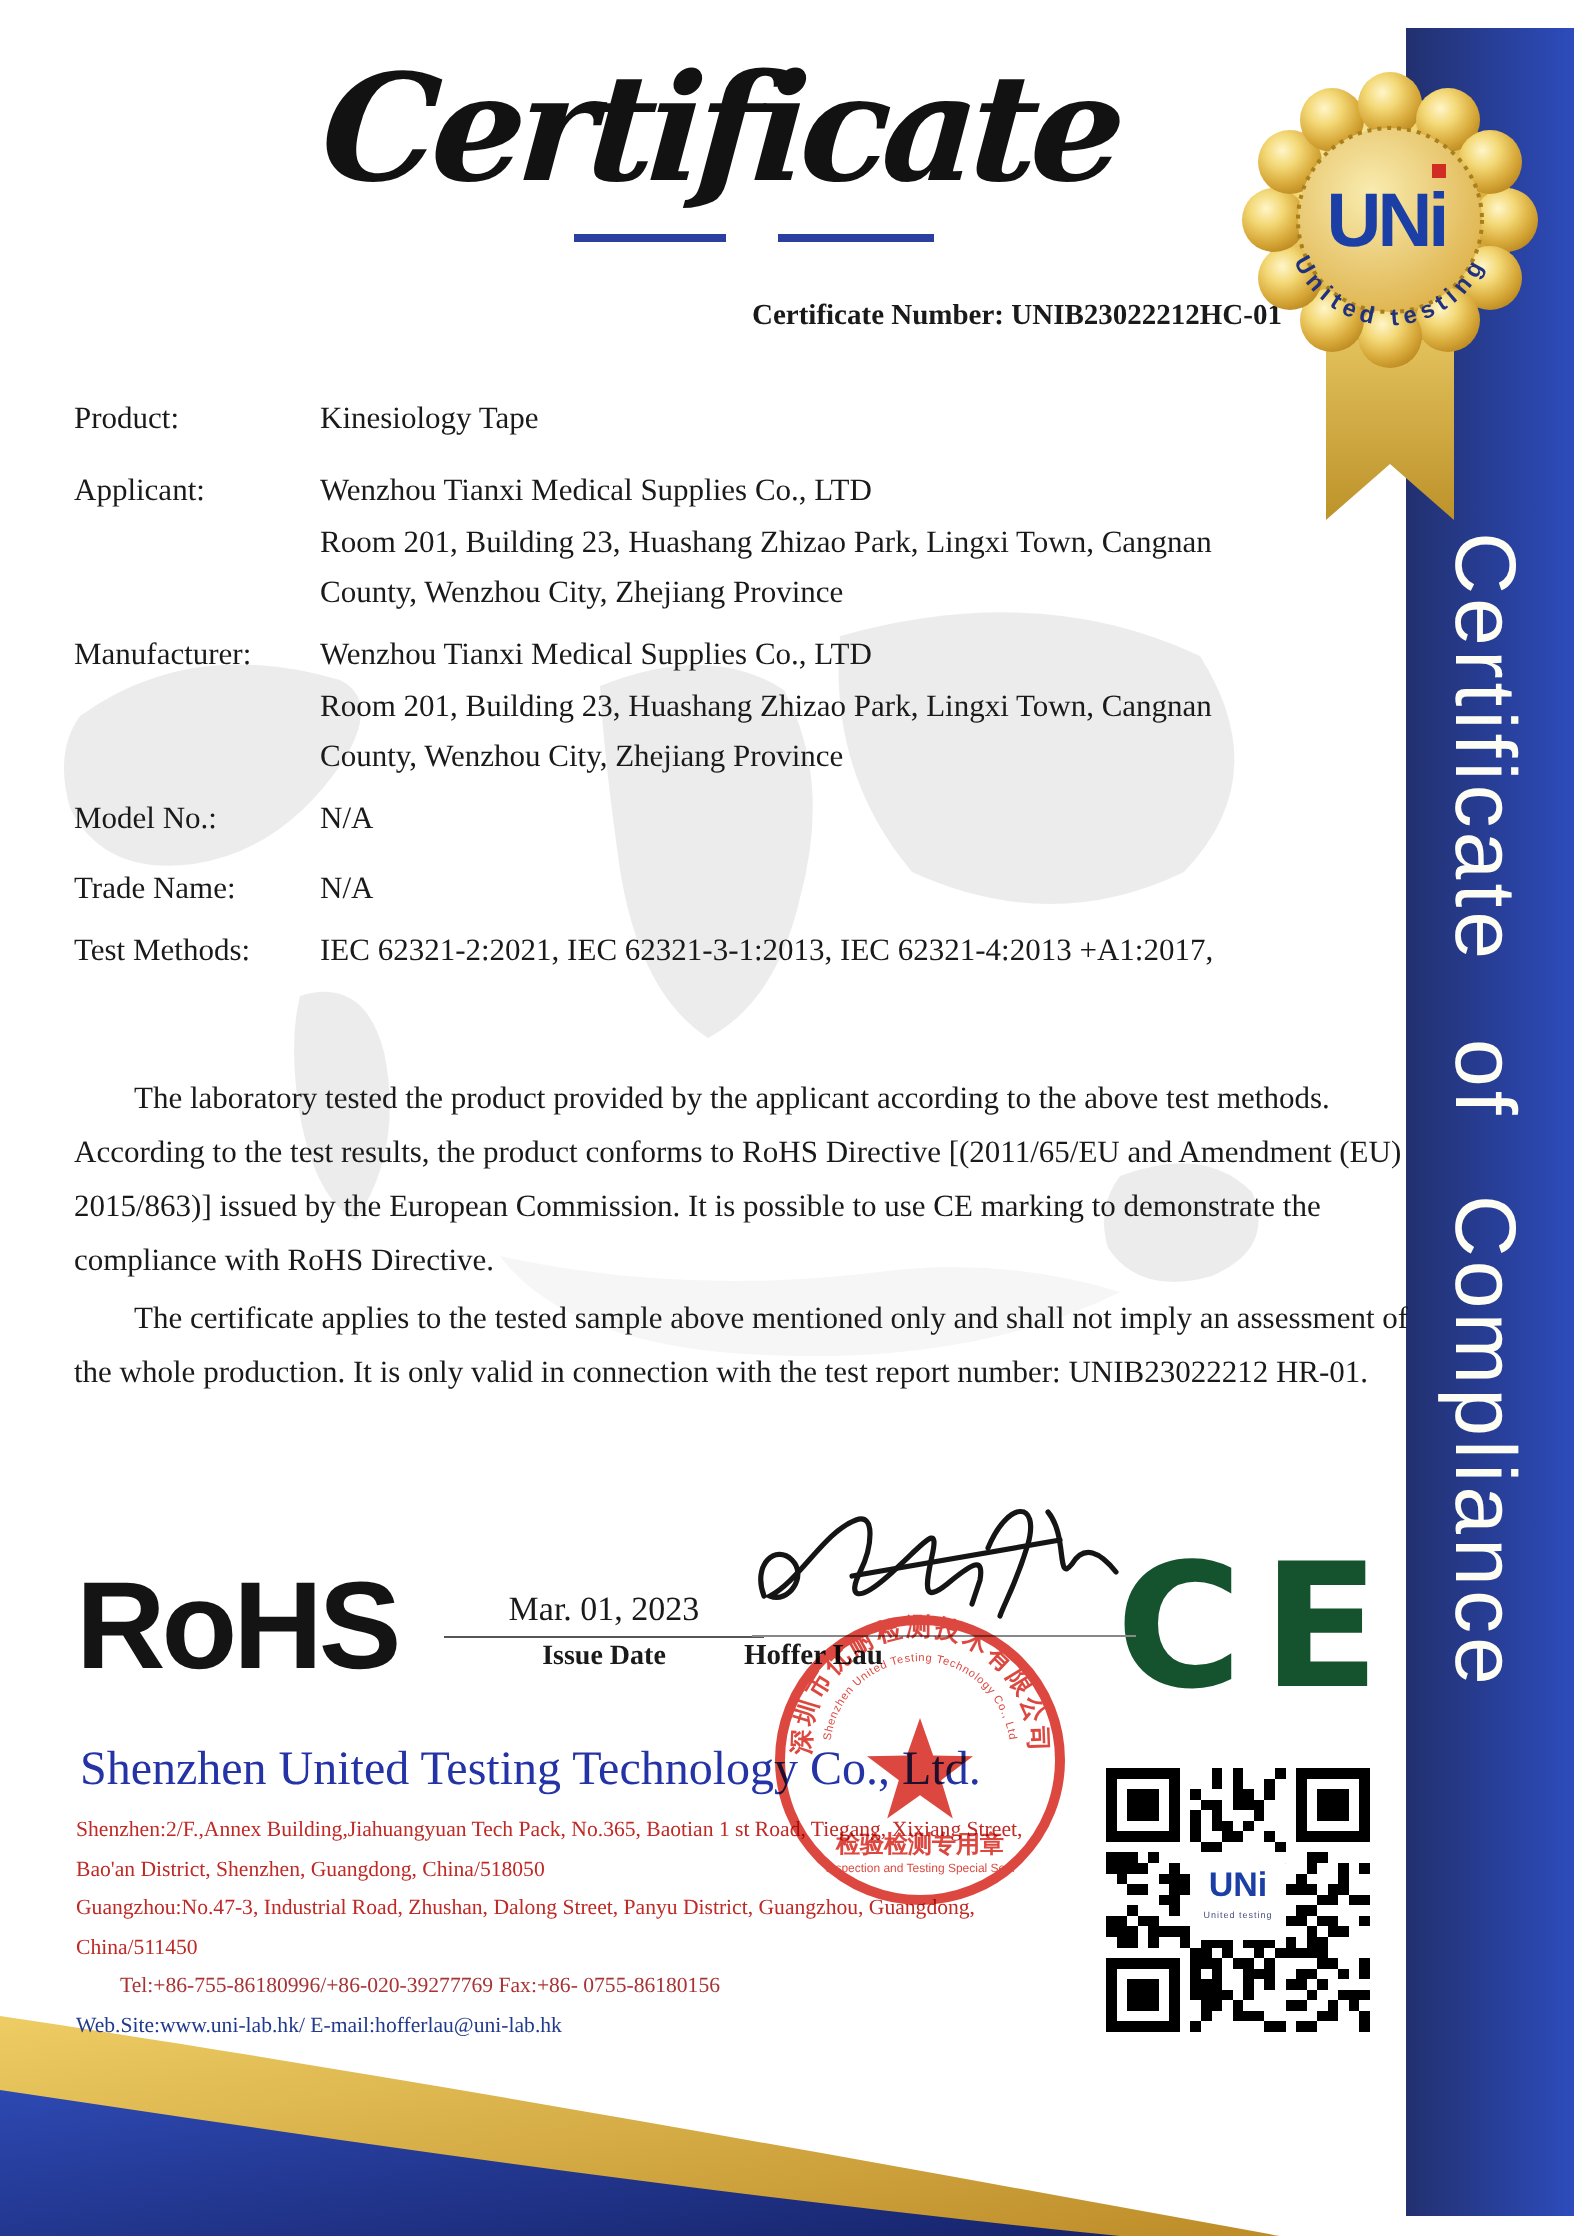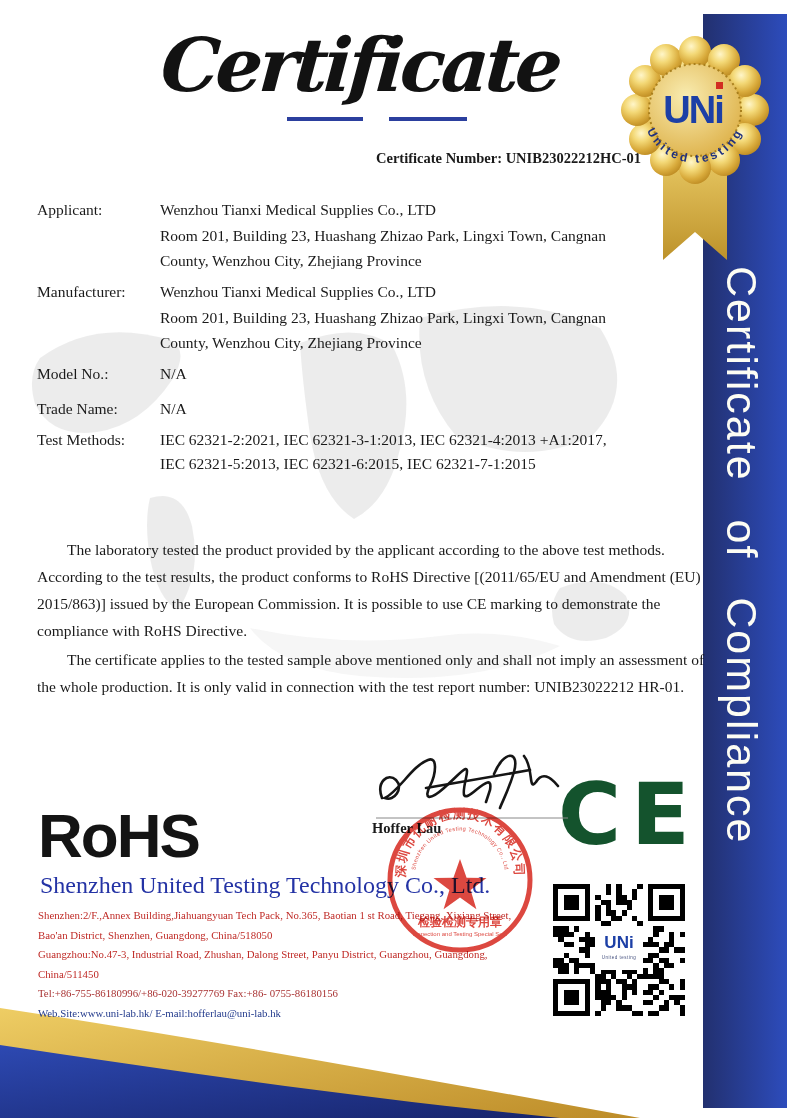--- a/index.html
+++ b/index.html
@@ -34,39 +34,39 @@
   .frow .lbl{width:123px;flex:none;}
   .addr{padding-left:123px;line-height:25px;margin-top:-4px;margin-bottom:7px;}
   .tm-lines{line-height:24px;}
 
   
   .body-text{position:absolute;left:37px;top:536px;width:668px;font-size:15.5px;line-height:27px;}
   .body-text p{margin:0 0 2px 0;text-indent:30px;}
 
   
   .rohs{position:absolute;left:38px;top:778px;font-family:"Liberation Sans",sans-serif;
-        font-weight:900;font-size:62px;letter-spacing:-2px;color:#141414;margin-top:22px;}
+        font-weight:900;font-size:62px;letter-spacing:-2px;color:#141414;}
   .issue{position:absolute;left:222px;top:795px;width:160px;text-align:center;}
   .issue .date{font-size:17px;}
   .issue .rule{height:1px;background:#555;margin:3px 0 2px 0;}
   .issue .lab{font-weight:bold;font-size:14px;}
   #signature{position:absolute;left:372px;top:740px;width:200px;height:86px;z-index:1;}
   .signer{position:absolute;left:372px;top:820px;width:200px;text-align:left;
           font-weight:bold;font-size:14.5px;z-index:1;}
   .ce{position:absolute;left:558px;top:764px;font-family:"DejaVu Sans",sans-serif;
       font-weight:bold;font-size:86px;letter-spacing:10px;color:#14532d;}
 
   #stamp{position:absolute;left:385px;top:805px;width:150px;height:150px;z-index:5;
          mix-blend-mode:multiply;opacity:.9;}
 
   .company{position:absolute;left:40px;top:872px;font-size:24px;color:#2433a5;z-index:1;}
   .addr-block{position:absolute;left:38px;top:906px;z-index:1;font-size:10.8px;
               line-height:19.5px;white-space:nowrap;}
   .red-line{color:#bf2a26;}
-  .tel-line{color:#a93333;}
+  .tel-line{color:#a93333;margin-left:22px;}
   .web-line{color:#223a8c;}
 
   #qr{position:absolute;left:553px;top:884px;width:132px;height:132px;z-index:1;}
   .qr-center{position:absolute;left:42px;top:44px;width:48px;height:42px;background:#fff;
              border-radius:4px;text-align:center;z-index:2;}
   .qr-center .logo{font-family:"Liberation Sans",sans-serif;font-weight:bold;
              font-size:17px;color:#1c3fa6;line-height:24px;margin-top:3px;}
   .qr-center .tag{font-family:"Liberation Sans",sans-serif;font-size:4.5px;
              letter-spacing:.5px;color:#44507e;}
 
@@ -137,20 +137,24 @@
   <div class="title-script">Certificate</div>
   <div class="title-underline u1"></div>
   <div class="title-underline u2"></div>
 
   <div class="cert-number">
     <span>Certificate Number:</span>
     <span>UNIB23022212HC-01</span>
   </div>
 
   <div class="fields">
+    <div class="frow" style="margin-bottom:13px">
+      <span class="lbl">Product:</span>
+      <span>Kinesiology Tape</span>
+    </div>
     <div class="frow" style="margin-bottom:6px">
       <span class="lbl">Applicant:</span>
       <span>Wenzhou Tianxi Medical Supplies Co., LTD</span>
     </div>
     <div class="addr">
       <div>Room 201, Building 23, Huashang Zhizao Park, Lingxi Town, Cangnan</div>
       <div>County, Wenzhou City, Zhejiang Province</div>
     </div>
     <div class="frow" style="margin-bottom:6px">
       <span class="lbl">Manufacturer:</span>
@@ -165,32 +169,36 @@
       <span>N/A</span>
     </div>
     <div class="frow" style="margin-bottom:8px">
       <span class="lbl">Trade Name:</span>
       <span>N/A</span>
     </div>
     <div class="frow">
       <span class="lbl">Test Methods:</span>
       <span class="tm-lines">
         <div>IEC 62321-2:2021, IEC 62321-3-1:2013, IEC 62321-4:2013 +A1:2017,</div>
-        <div>IEC 62321-5:2013, IEC 62321-6:2015, IEC 62321-7-1:2015</div>
       </span>
     </div>
   </div>
 
   <div class="body-text">
     <p>The laboratory tested the product provided by the applicant according to the above test methods. According to the test results, the product conforms to RoHS Directive [(2011/65/EU and Amendment (EU) 2015/863)] issued by the European Commission. It is possible to use CE marking to demonstrate the compliance with RoHS Directive.</p>
     <p>The certificate applies to the tested sample above mentioned only and shall not imply an assessment of the whole production. It is only valid in connection with the test report number: UNIB23022212 HR-01.</p>
   </div>
 
   <div class="rohs">RoHS</div>
 
+  <div class="issue">
+    <div class="date">Mar. 01, 2023</div>
+    <div class="rule"></div>
+    <div class="lab">Issue Date</div>
+  </div>
 
   <svg id="signature" viewBox="0 0 200 86">
     <g fill="none" stroke="#151515" stroke-width="2.6" stroke-linecap="round">
       <path d="M10 58 C4 42 16 32 24 40 C32 48 22 62 13 58 C28 50 40 26 56 20 C66 16 64 34 58 46 C52 58 56 62 72 48 C90 32 98 20 94 38 C90 56 90 62 104 50 C114 42 120 38 118 50 L114 62"></path>
       <path d="M122 34 C132 10 148 10 142 32 C136 52 130 62 128 68"></path>
       <path d="M54 48 L158 30"></path>
       <path d="M152 16 C162 28 156 52 164 42 C170 32 178 36 186 46"></path>
     </g>
     <line x1="4" y1="78" x2="196" y2="78" stroke="#888" stroke-width="1"></line>
   </svg>

